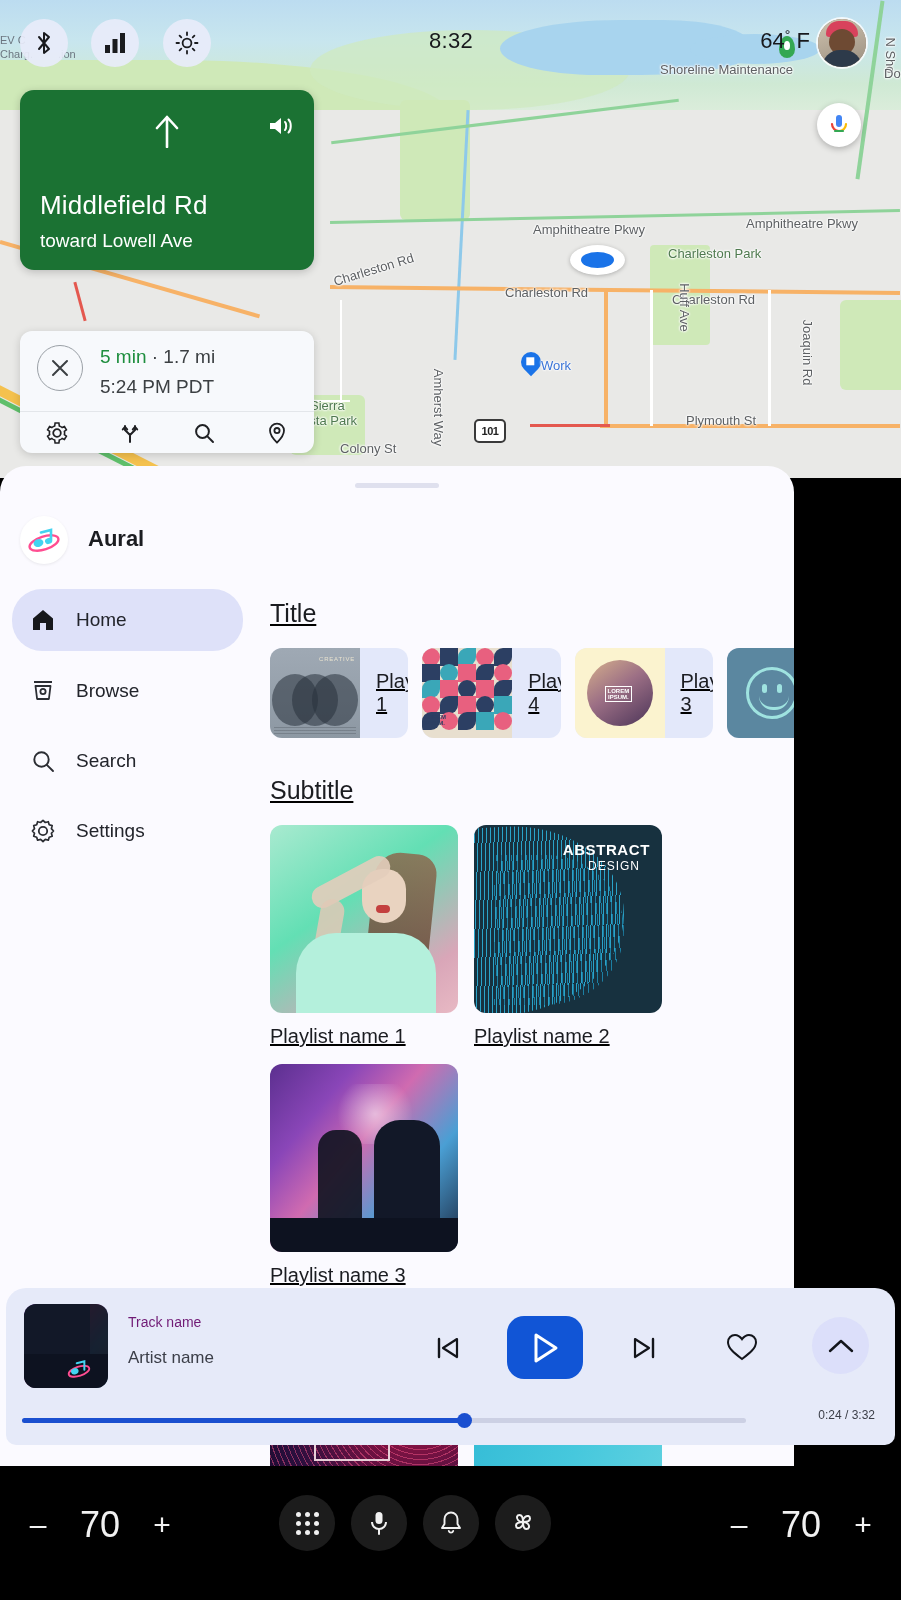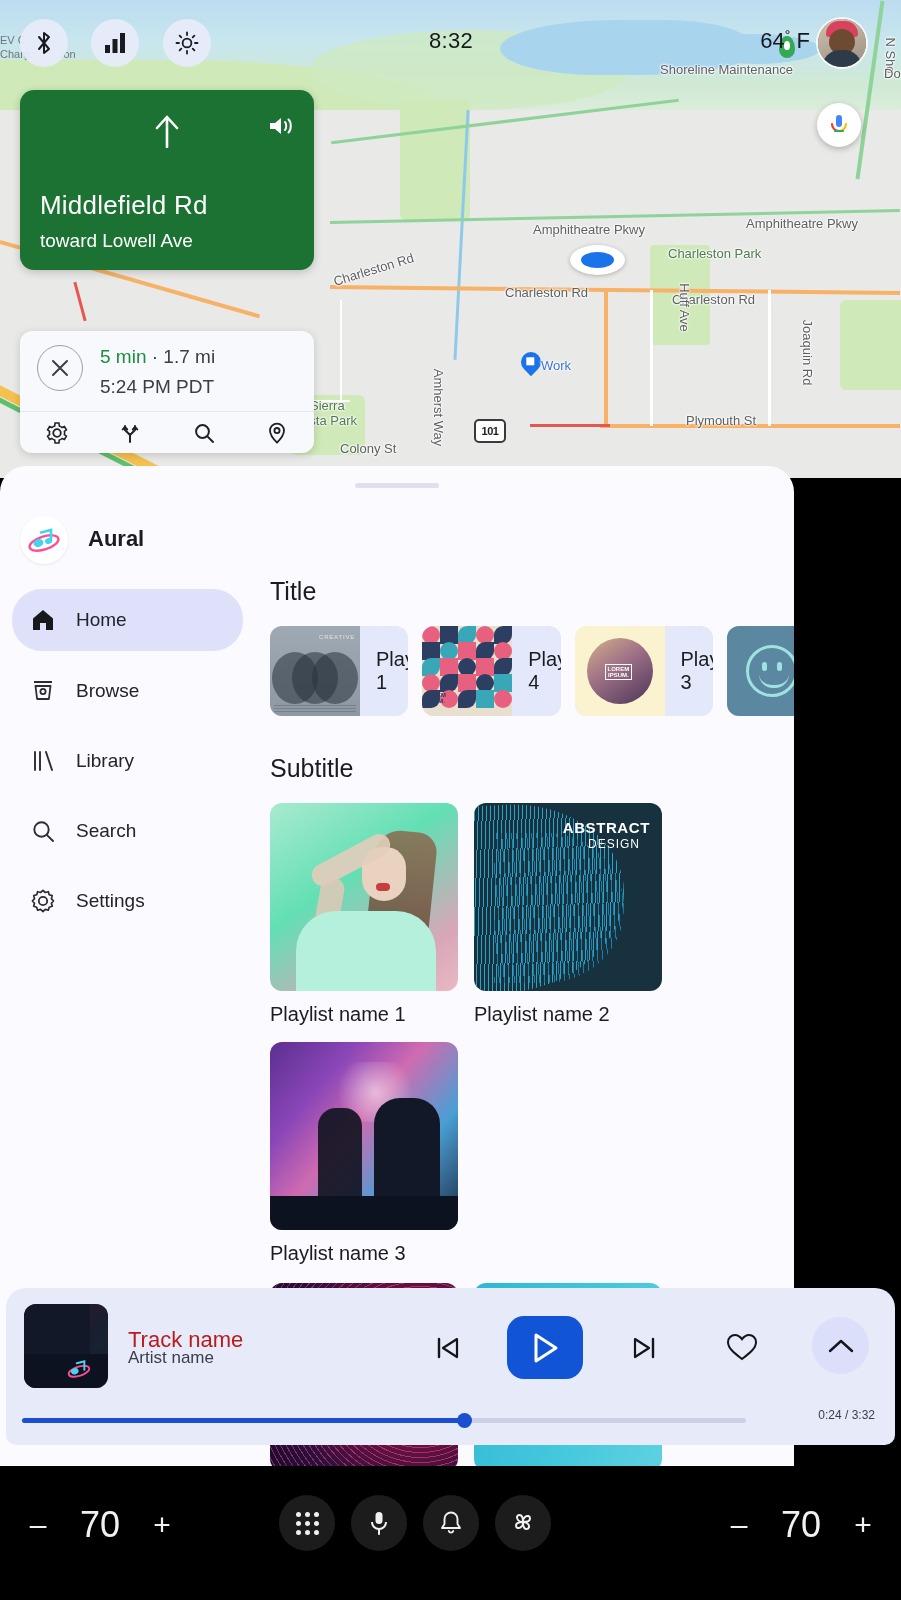--- a/index.html
+++ b/index.html
@@ -145,21 +145,21 @@
 
   
   .sidebar { position:absolute; left:0; top:123px; width:255px; }
   .side-item { position:relative; height:60px; margin:0 12px 10px 12px;
     display:flex; align-items:center; border-radius:30px; padding-left:18px; }
   .side-item.active { background:#dee1f9; height:62px; }
   .side-ico { width:34px; display:flex; align-items:center; }
   .side-lbl { font-size:19px; color:#22242b; margin-left:12px; }
 
   
-  .content { position:absolute; left:255px; top:111px; width:646px; }
+  .content { position:absolute; left:255px; top:133px; width:646px;text-decoration:underline; }
   .sec-title { font-size:25px; color:#1b1c21; margin:0 0 20px 15px; }
   .sec-title.sub { margin-top:38px; }
 
   .tile-grid { display:grid; grid-template-columns:1fr 1fr 1fr 1fr; gap:12px 14px; padding:0 36px 0 15px; }
   .tile { height:90px; background:#e3e8fa; border-radius:12px;
     display:flex; align-items:center; overflow:hidden; }
   .tile-art { width:90px; height:90px; flex:0 0 90px; position:relative; overflow:hidden; }
   .tile-lbl { font-size:20px; color:#1b1c21; margin-left:16px; }
 
   .big-grid { display:flex; gap:16px; padding:0 36px 0 15px; flex-wrap:wrap; }
@@ -242,21 +242,21 @@
   .art-pink .band{position:absolute;left:46px;top:26px;width:26px;height:12px;
     background:#e8e8e8;border-radius:12px 12px 0 0;transform:rotate(-12deg);}
 
   
   .playerbar {
     position:absolute; left:6px; top:1288px; width:889px; height:157px;
     background:#e6eaf9; border-radius:20px 20px 10px 10px; z-index:20;
   }
   .pb-art { position:absolute; left:18px; top:16px; width:84px;height:84px;
     border-radius:12px; overflow:hidden; }
-  .pb-track { position:absolute; left:122px; top:26px; font-size:22px; color:#b91c1c;margin-top:13px; }
+  .pb-track { position:absolute; left:122px; top:26px; font-size:14px; color:#701a75; }
   .pb-artist { position:absolute; left:122px; top:60px; font-size:17px; color:#3b3e48; }
   .pb-prev { position:absolute; left:425px; top:43px; width:34px;height:34px;
     display:flex;align-items:center;justify-content:center; }
   .pb-play { position:absolute; left:501px; top:28px; width:76px;height:63px;
     background:#1155d6; border-radius:17px; display:flex;align-items:center;justify-content:center; }
   .pb-next { position:absolute; left:621px; top:43px; width:34px;height:34px;
     display:flex;align-items:center;justify-content:center; }
   .pb-fav { position:absolute; left:717px; top:40px; width:38px;height:38px;
     display:flex;align-items:center;justify-content:center; }
   .pb-expand { position:absolute; left:806px; top:29px; width:57px;height:57px;
@@ -481,28 +481,20 @@
           <span class="side-lbl">Home</span>
         </div>
         <div class="side-item">
           <span class="side-ico">
             <svg width="26" height="26" viewBox="0 0 26 26">
               <path d="M4 4h18M5.5 8h15l-1.6 13H7.1z" fill="none" stroke="#2b2d33" stroke-width="1.8" stroke-linejoin="round"></path>
               <circle cx="13" cy="13.5" r="2.6" fill="none" stroke="#2b2d33" stroke-width="1.8"></circle>
             </svg>
           </span>
           <span class="side-lbl">Browse</span>
-        </div>
-        <div class="side-item">
-          <span class="side-ico">
-            <svg width="26" height="26" viewBox="0 0 26 26">
-              <path d="M5 4v18M10 4v18M16 4l6 18" fill="none" stroke="#2b2d33" stroke-width="1.9" stroke-linecap="round"></path>
-            </svg>
-          </span>
-          <span class="side-lbl">Library</span>
         </div>
         <div class="side-item">
           <span class="side-ico">
             <svg width="26" height="26" viewBox="0 0 26 26">
               <circle cx="11.5" cy="11.5" r="7.2" fill="none" stroke="#2b2d33" stroke-width="1.9"></circle>
               <path d="M16.8 16.8L23 23" stroke="#2b2d33" stroke-width="1.9" stroke-linecap="round"></path>
             </svg>
           </span>
           <span class="side-lbl">Search</span>
         </div>

